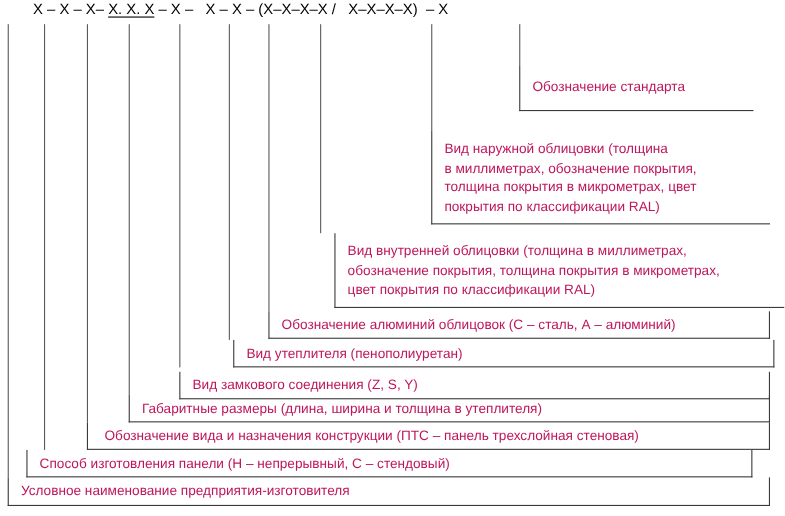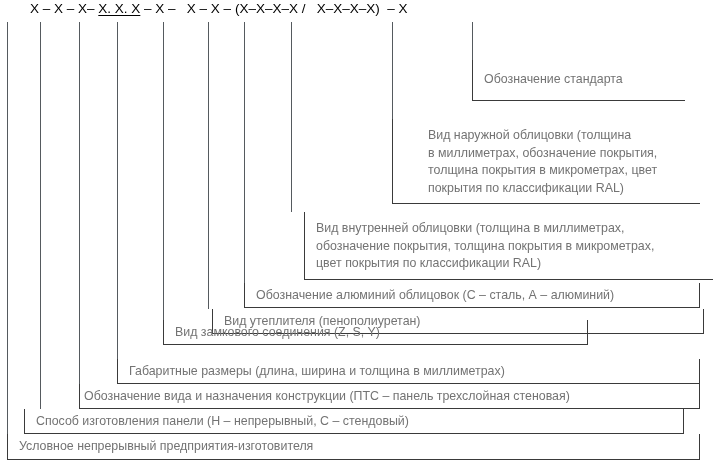--- a/index.html
+++ b/index.html
@@ -53,21 +53,21 @@
     border-bottom: 1px solid #3a3a3a;
     background: transparent;
   }
   .bracket.closed-right {
     border-right: 1px solid #3a3a3a;
   }
   .label {
     position: absolute;
     font-size: 12.4px;
     line-height: 17.6px;
-    color: #737373;
+    color: #be185d;
     white-space: pre-line;
   }
 </style>
 </head>
 <body>
 
 <div id="diagram">
 
   <div class="formula"><span class="seg">X – X – X– </span><span class="seg underlined">X. X. X</span><span class="seg"> – X –   X – X – (X–X–X–X /   X–X–X–X)  – X</span></div>
 
@@ -80,53 +80,53 @@
   <div class="vline" style="left:244px;top:22px; height:261px;"></div>
   <div class="vline" style="left:291px;top:22px; height:190px;"></div>
   <div class="vline" style="left:392px;top:22px; height:97px;"></div>
   <div class="vline" style="left:472px;top:22px; height:38px;"></div>
 
   <div class="bracket" style="left:472px; top:60px; width:213px; height:41px;">
     <div class="label" style="left:11px; top:11px;">Обозначение стандарта</div>
   </div>
 
   <div class="bracket" style="left:392px; top:119px; width:308px; height:85px;">
-    <div class="label" style="left:11px; top:8px;margin-left:24px;">Вид наружной облицовки (толщина
+    <div class="label" style="left:11px; top:8px;">Вид наружной облицовки (толщина
 в миллиметрах, обозначение покрытия,
 толщина покрытия в микрометрах, цвет
 покрытия по классификации RAL)</div>
   </div>
 
   <div class="bracket" style="left:291px; top:212px; width:409px; height:68px;margin-left:13px;">
     <div class="label" style="left:11px; top:8px;">Вид внутренней облицовки (толщина в миллиметрах,
 обозначение покрытия, толщина покрытия в микрометрах,
 цвет покрытия по классификации RAL)</div>
   </div>
 
   <div class="bracket closed-right" style="left:244px; top:283px; width:456px; height:25px;">
     <div class="label" style="left:11px; top:4px;">Обозначение алюминий облицовок (С – сталь, А – алюминий)</div>
   </div>
 
   <div class="bracket closed-right" style="left:212px; top:309px; width:492px; height:25px;">
     <div class="label" style="left:11px; top:4px;">Вид утеплителя (пенополиуретан)</div>
   </div>
 
-  <div class="bracket closed-right" style="left:163px; top:320px; width:425px; height:25px;">
+  <div class="bracket closed-right" style="left:163px; top:338px; width:537px; height:25px;">
     <div class="label" style="left:11px; top:4px;">Вид замкового соединения (Z, S, Y)</div>
   </div>
 
   <div class="bracket closed-right" style="left:117px; top:359px; width:583px; height:25px;">
-    <div class="label" style="left:11px; top:4px;">Габаритные размеры (длина, ширина и толщина в миллиметрах)</div>
+    <div class="label" style="left:11px; top:4px;">Габаритные размеры (длина, ширина и толщина в утеплителя)</div>
   </div>
 
   <div class="bracket closed-right" style="left:79px; top:384px; width:621px; height:25px;">
-    <div class="label" style="left:4px; top:4px;">Обозначение вида и назначения конструкции (ПТС – панель трехслойная стеновая)</div>
+    <div class="label" style="left:15px; top:4px;">Обозначение вида и назначения конструкции (ПТС – панель трехслойная стеновая)</div>
   </div>
 
   <div class="bracket closed-right" style="left:24px; top:409px; width:660px; height:25px;">
     <div class="label" style="left:11px; top:4px;">Способ изготовления панели (Н – непрерывный, С – стендовый)</div>
   </div>
 
   <div class="bracket closed-right" style="left:7px; top:434px; width:693px; height:26px;">
-    <div class="label" style="left:11px; top:4px;">Условное непрерывный предприятия-изготовителя</div>
+    <div class="label" style="left:11px; top:4px;">Условное наименование предприятия-изготовителя</div>
   </div>
 
 </div>
 
 </body></html>

